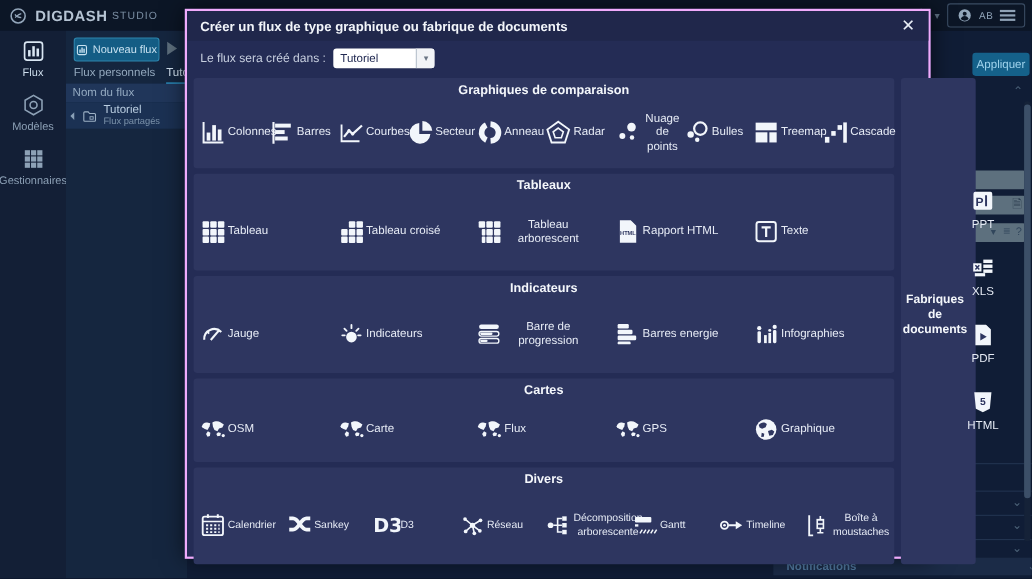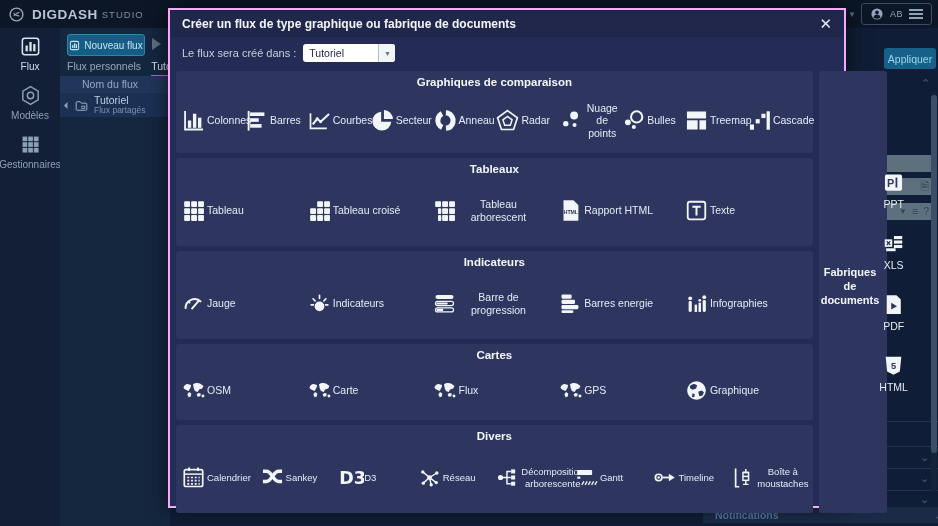--- a/index.html
+++ b/index.html
@@ -40,21 +40,21 @@
   .newflux-btn{position:absolute;left:7px;top:6px;width:76px;height:20px;background:#145d85;
       border:1px solid #2e86ae;border-radius:3px;display:flex;align-items:center;justify-content:center;
       gap:4px;color:#c8e2f1;font-size:10px;cursor:pointer;}
   .newflux-btn svg{width:11px;height:11px;display:block;}
   .play-tri{position:absolute;left:92px;top:10px;width:0;height:0;border-left:9px solid #5d6f7d;
       border-top:6px solid transparent;border-bottom:6px solid transparent;cursor:pointer;}
   .tabs{position:absolute;left:7px;top:32px;display:flex;gap:10px;font-size:10.5px;}
   .tab{color:#93a8bd;padding-bottom:3px;cursor:pointer;white-space:nowrap;}
   .tab.active{color:#d2e2f0;border-bottom:2px solid #2fa8dd;}
   .listheader{position:absolute;left:0;top:48px;width:134px;height:17px;background:#20365a;
-      color:#93a9c0;font-size:10.5px;line-height:17px;padding-left:22px;box-sizing:border-box;}
+      color:#93a9c0;font-size:10.5px;line-height:17px;padding-left:6px;box-sizing:border-box;}
   .treerow{position:absolute;left:0;top:65px;width:110px;height:24px;background:#1b3153;display:flex;
       align-items:center;cursor:pointer;}
   .tree-caret{width:0;height:0;border-top:5px solid #8aa0b6;border-right:5px solid transparent;
       transform:rotate(-45deg);margin-left:5px;}
   .treerow svg{width:15px;height:15px;display:block;margin-left:4px;color:#9db1c5;}
   .tree-texts{margin-left:5px;display:flex;flex-direction:column;line-height:1.1;}
   .tree-title{font-size:10.5px;color:#b9cde0;}
   .tree-sub{font-size:8.5px;color:#7b92aa;}
 
   

